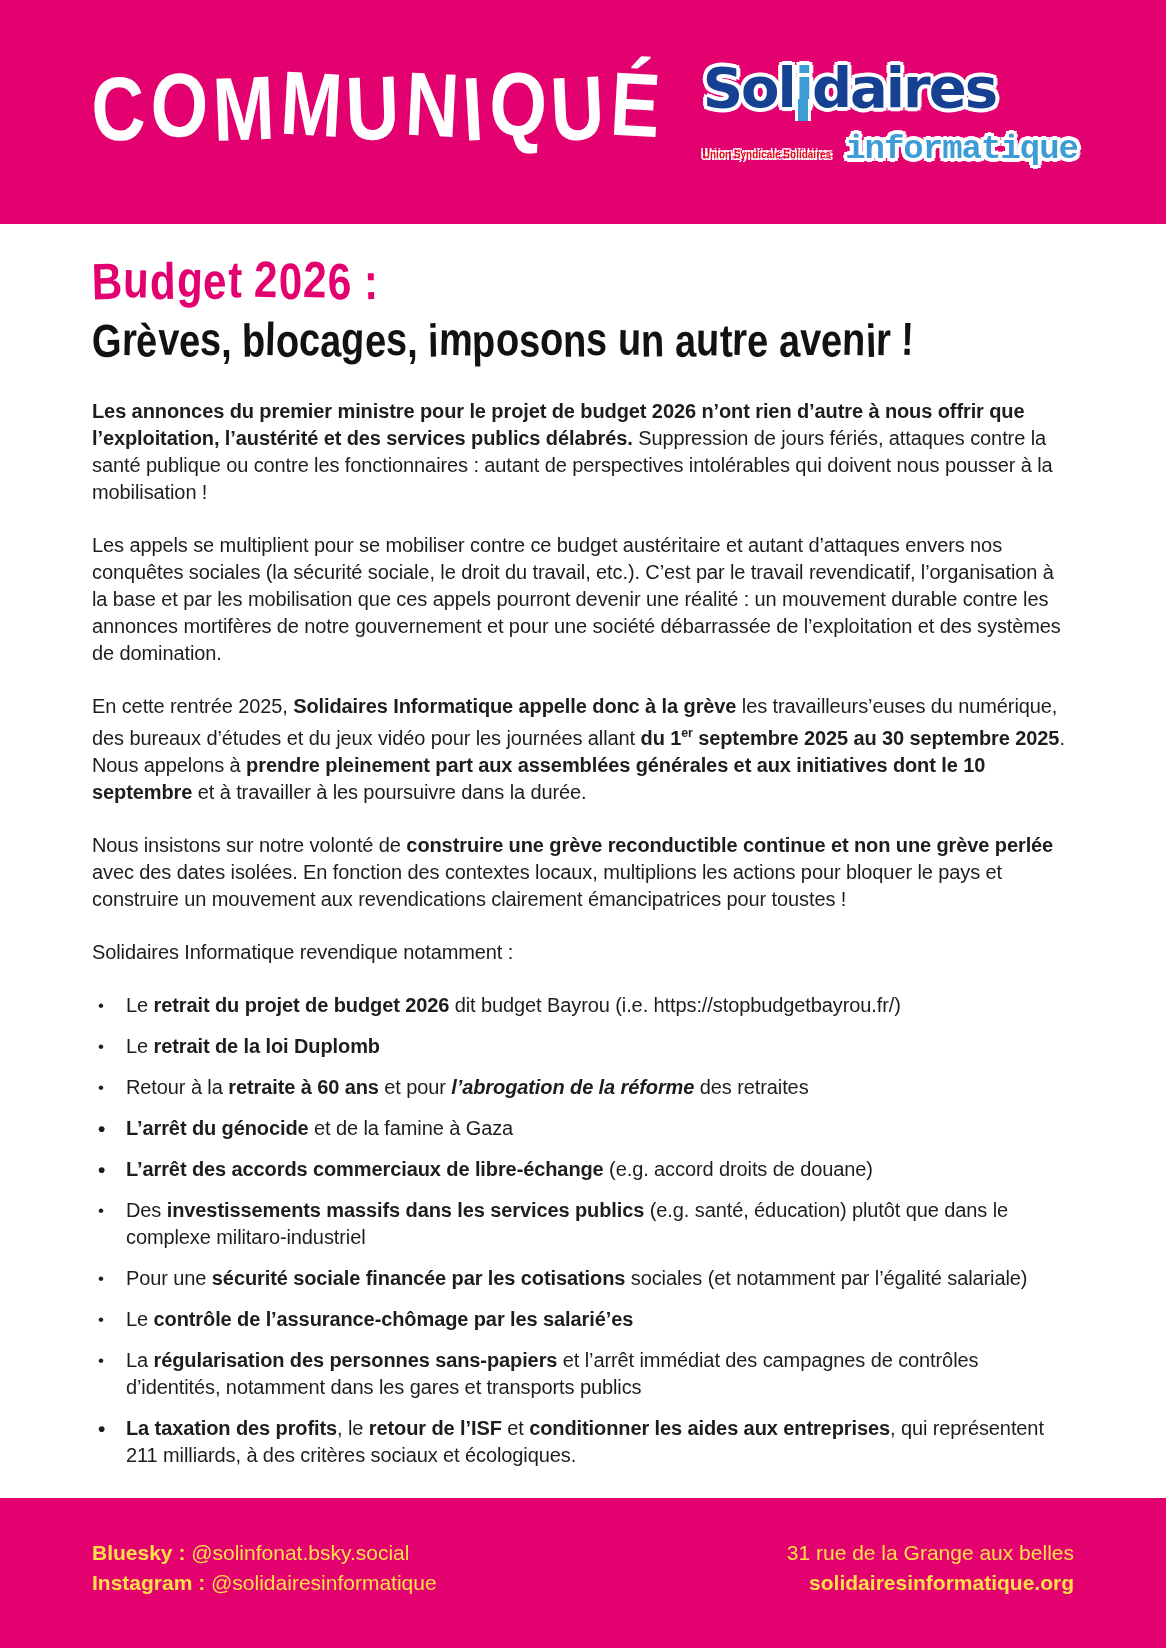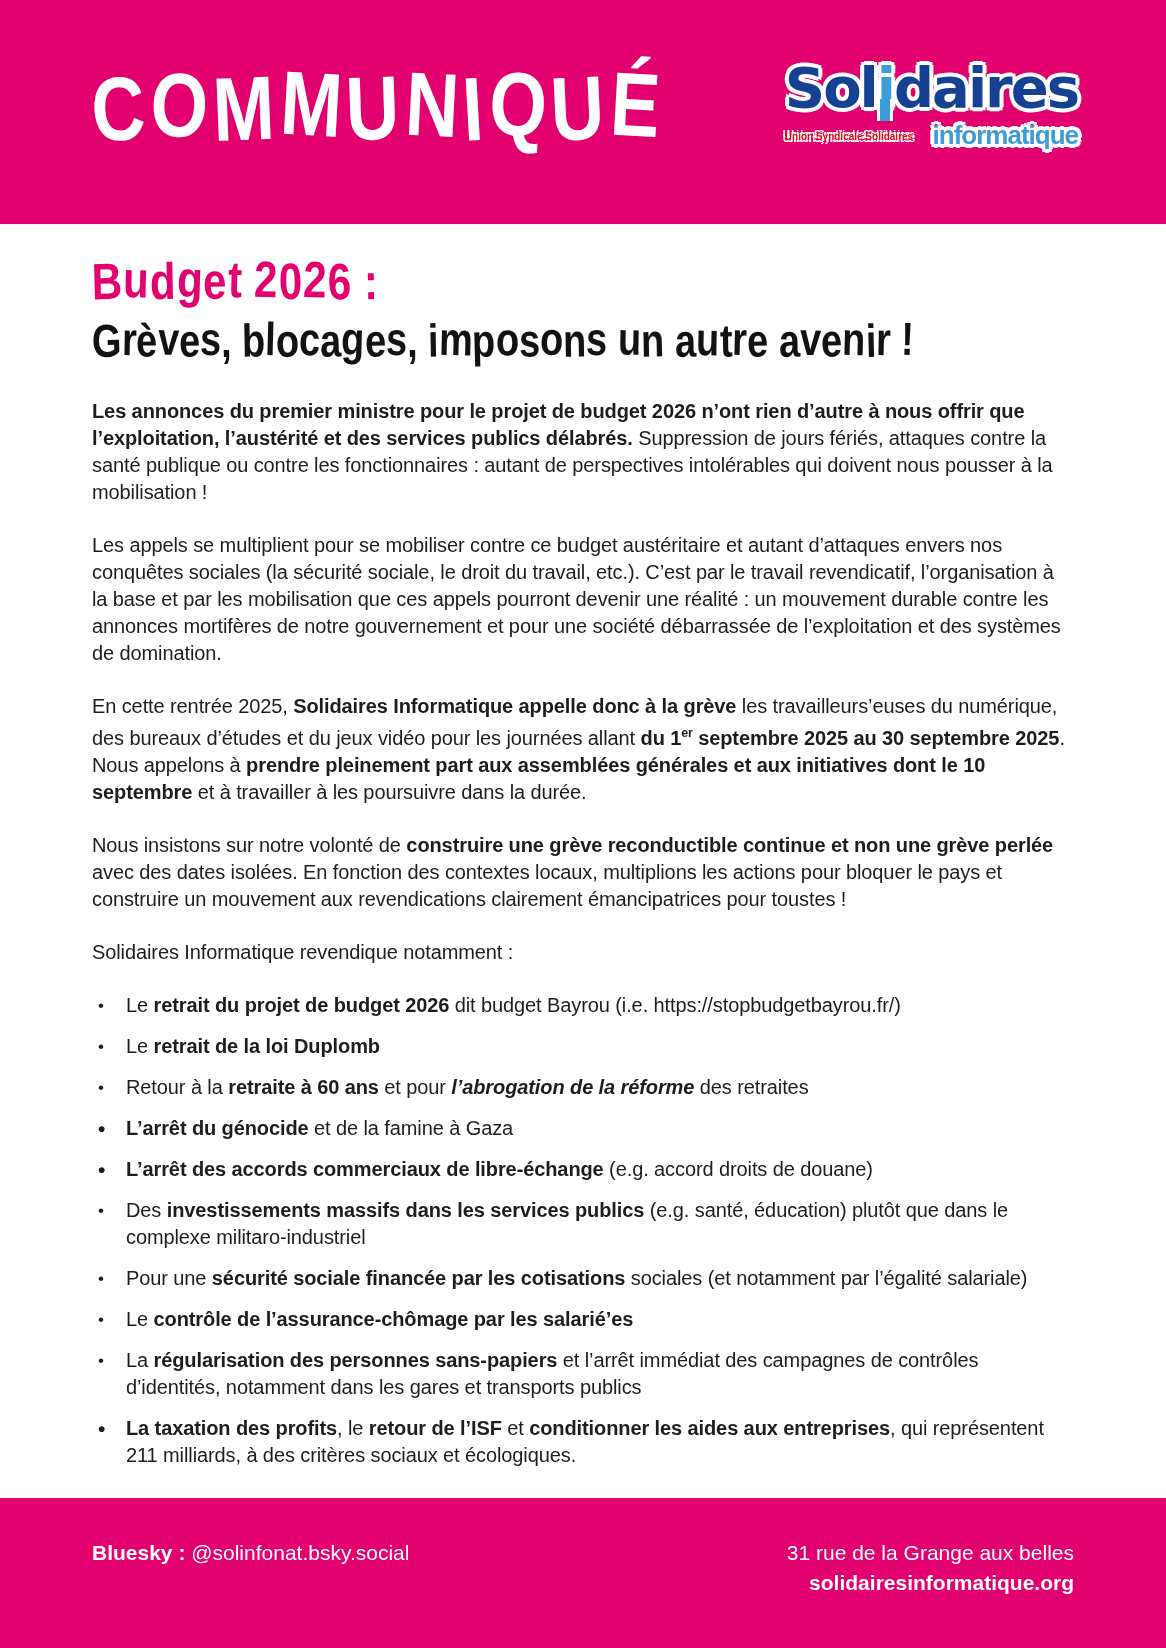--- a/index.html
+++ b/index.html
@@ -24,28 +24,28 @@
   .logo-main{
     font-family:"DejaVu Sans",sans-serif;font-weight:800;font-size:56px;color:var(--dark-blue);
     letter-spacing:-2px;white-space:nowrap;
     text-shadow:-3px -3px 0 #fff,3px -3px 0 #fff,-3px 3px 0 #fff,3px 3px 0 #fff,-4px 0 0 #fff,4px 0 0 #fff,0 -4px 0 #fff,0 4px 0 #fff;
   }
   .logo-i{color:var(--light-blue);position:relative;}
   .logo-i::after{
     content:"";position:absolute;left:3px;top:44px;width:10px;height:22px;background:var(--light-blue);
     box-shadow:-3px 0 0 #fff,3px 0 0 #fff;
   }
-  .logo-row2{display:flex;justify-content:space-between;align-items:flex-end;margin-top:6px;}
+  .logo-row2{display:flex;justify-content:space-between;align-items:flex-end;margin-top:16px;}
   .logo-red{
     font-size:10px;font-weight:700;color:var(--logo-red);letter-spacing:0;
     text-shadow:-2px -2px 0 #fff,2px -2px 0 #fff,-2px 2px 0 #fff,2px 2px 0 #fff;
     margin-right:14px;transform:translateY(-6px);
   }
   .logo-informatique{
-    font-family:Liberation Sans, sans-serif;font-weight:800;font-size:26px;color:var(--light-blue);
+    font-family:Liberation Mono, monospace;font-weight:800;font-size:34px;color:var(--light-blue);
     letter-spacing:-1px;white-space:nowrap;
     text-shadow:-3px -3px 0 #fff,3px -3px 0 #fff,-3px 3px 0 #fff,3px 3px 0 #fff,-4px 0 0 #fff,4px 0 0 #fff,0 -4px 0 #fff,0 4px 0 #fff;
   }
   
   .headline{position:absolute;left:92px;top:258px;width:982px;}
   .headline-1{font-size:42px;font-weight:800;color:var(--pink);letter-spacing:1px;margin-bottom:14px;white-space:nowrap;}
   .headline-2{font-size:38px;font-weight:800;color:#121212;letter-spacing:0;white-space:nowrap;}
   .fl{display:inline-block;transform-origin:50% 60%;}
   
   .content{position:absolute;left:92px;top:398px;width:982px;font-size:20px;line-height:27px;letter-spacing:-0.1px;}
@@ -53,21 +53,21 @@
   .b{font-weight:700;}
   .i{font-style:italic;}
   .sup{vertical-align:super;font-size:0.62em;}
   .list-intro{margin:0 0 16px 0;}
   .bullet{display:flex;margin-bottom:14px;}
   .marker{flex:none;width:34px;padding-left:6px;box-sizing:border-box;}
   .marker-small{font-size:17px;}
   .marker-bold{font-weight:900;font-size:21px;}
   .btext{flex:1;}
   
-  .footer{position:absolute;left:0;top:1498px;width:1166px;height:150px;background:var(--pink);color:#ffffff;}
+  .footer{position:absolute;left:0;top:1498px;width:1166px;height:150px;background:var(--pink);color:#fde047;}
   .footer-inner{position:absolute;left:92px;right:92px;top:40px;display:flex;justify-content:space-between;}
   .fline{font-size:21px;line-height:30px;}
   .footer-address{text-align:right;}
 </style>
 </head>
 <body>
 
 <div class="page">
 
   <div class="header">
@@ -135,20 +135,21 @@
           <span class="marker marker-bold">•</span>
           <div class="btext"><span class="b">La taxation des profits</span><span>, le </span><span class="b">retour de l’ISF</span><span> et </span><span class="b">conditionner les aides aux entreprises</span><span>, qui représentent 211 milliards, à des critères sociaux et écologiques.</span></div>
         </div>
       </div>
   </div>
 
   <div class="footer">
     <div class="footer-inner">
       <div class="footer-social">
           <div class="fline"><span class="b">Bluesky :</span><span> @solinfonat.bsky.social</span></div>
+          <div class="fline"><span class="b">Instagram :</span><span> @solidairesinformatique</span></div>
         </div>
       <div class="footer-address">
           <div class="fline">31 rue de la Grange aux belles</div>
           <div class="fline b">solidairesinformatique.org</div>
         </div>
     </div>
   </div>
 
 </div>
 

